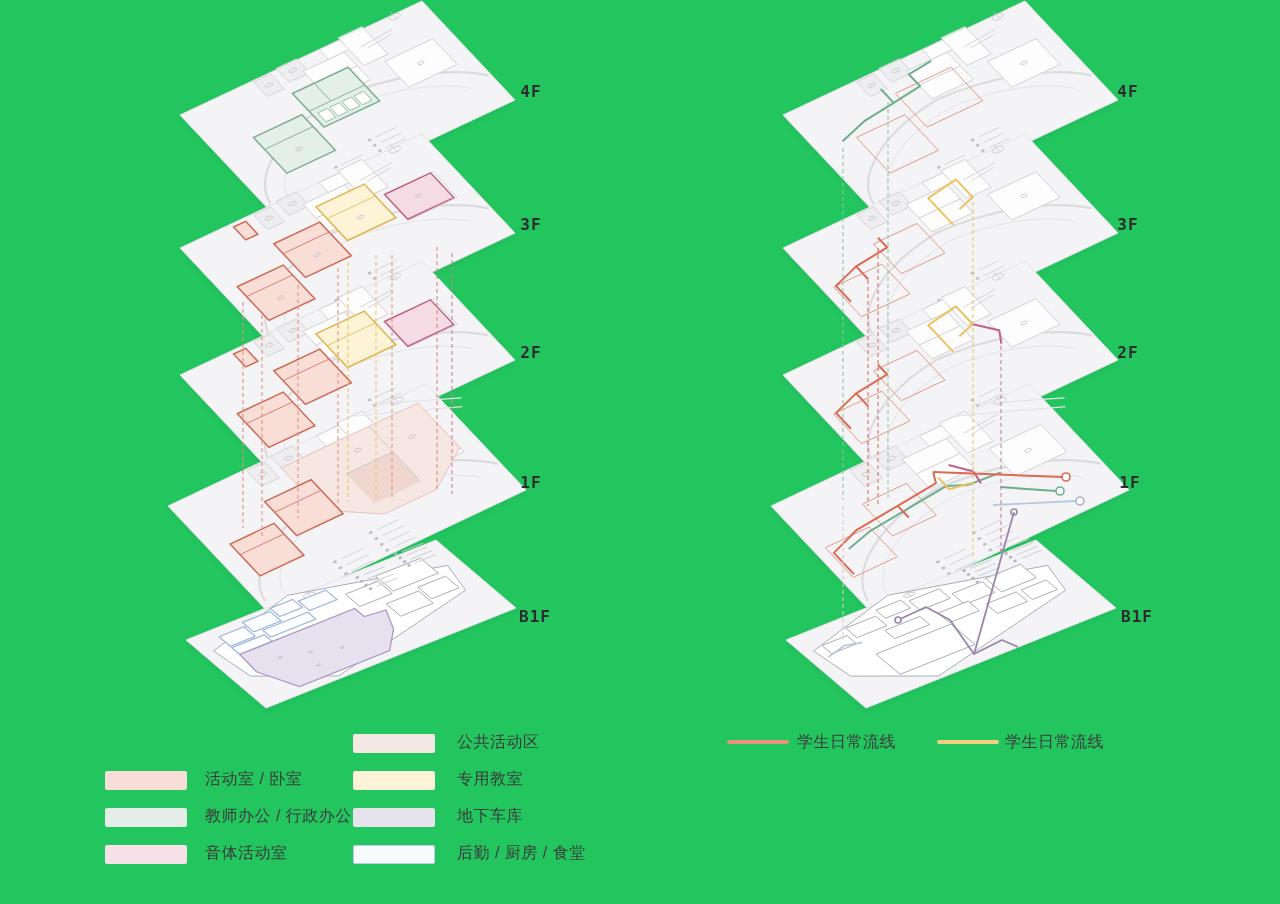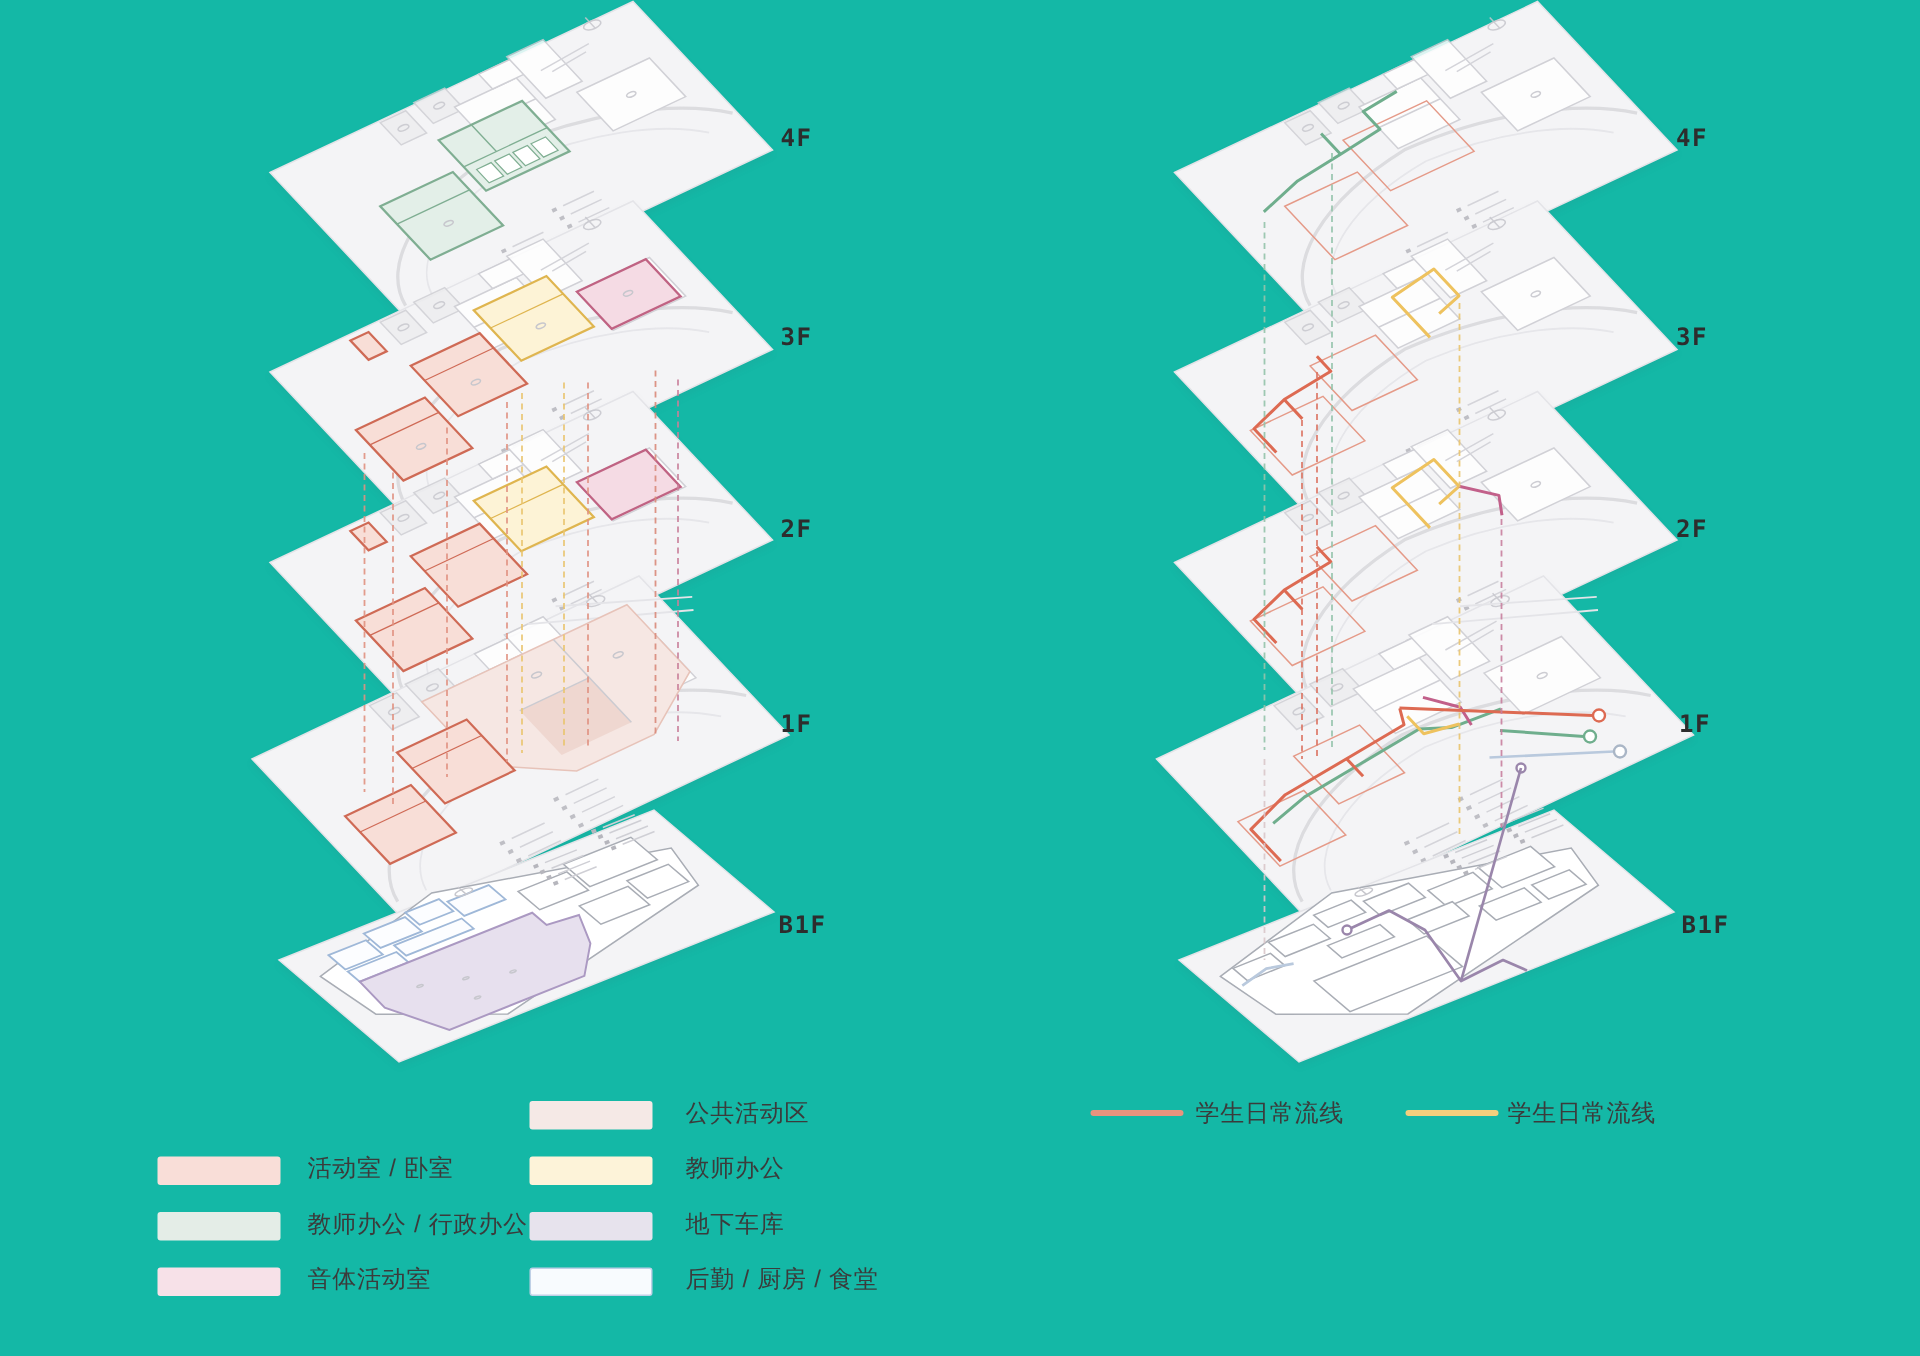--- a/index.html
+++ b/index.html
@@ -1,16 +1,16 @@
 <!DOCTYPE html>
 <html><head>
 <meta charset="utf-8">
 <style>
   html,body{margin:0;padding:0;background:#fff;}
-  .page{position:relative;width:1280px;height:904px;background:#14b8a6;overflow:hidden;
+  .page{position:relative;width:1280px;height:904px;background:#22c55e;overflow:hidden;
         font-family:"Liberation Sans","DejaVu Sans",sans-serif;}
   svg.scene{position:absolute;left:0;top:0;}
   .plate{fill:#f4f4f6;stroke:#e4e4e8;stroke-width:1;filter:drop-shadow(0 3px 2px rgba(60,60,80,0.06));}
   .flabel{font-family:"DejaVu Sans Mono","Liberation Mono",monospace;font-weight:700;font-size:16px;
           fill:#2d2d2d;letter-spacing:1px;}
   .arc{fill:none;stroke:#d8d8dc;stroke-width:2.2}
   .arc2{fill:none;stroke:#e4e4e8;stroke-width:1.2}
   .rg{fill:#ffffff;stroke:#cbcbd1;stroke-width:1}
   .rg2{fill:#ededef;stroke:#cfcfd4;stroke-width:1}
   .rgd{fill:#ffffff;stroke:#a9adb5;stroke-width:1}
@@ -322,21 +322,21 @@
 
 <div class="legend legend-program">
   <div class="prow" style="top:6px">
     <span class="swatch s2" style="background: rgb(245, 233, 230);"></span>
     <span class="plabel t2">公共活动区</span>
   </div>
   <div class="prow" style="top:43px">
     <span class="swatch s1" style="background: rgb(249, 222, 216);"></span>
     <span class="plabel t1">活动室 / 卧室</span>
     <span class="swatch s2" style="background: rgb(253, 243, 217);"></span>
-    <span class="plabel t2">教师办公</span>
+    <span class="plabel t2">专用教室</span>
   </div>
   <div class="prow" style="top:80px">
     <span class="swatch s1" style="background: rgb(228, 237, 231);"></span>
     <span class="plabel t1">教师办公 / 行政办公</span>
     <span class="swatch s2" style="background: rgb(231, 227, 237);"></span>
     <span class="plabel t2">地下车库</span>
   </div>
   <div class="prow" style="top:117px">
     <span class="swatch s1" style="background: rgb(247, 225, 232);"></span>
     <span class="plabel t1">音体活动室</span>

